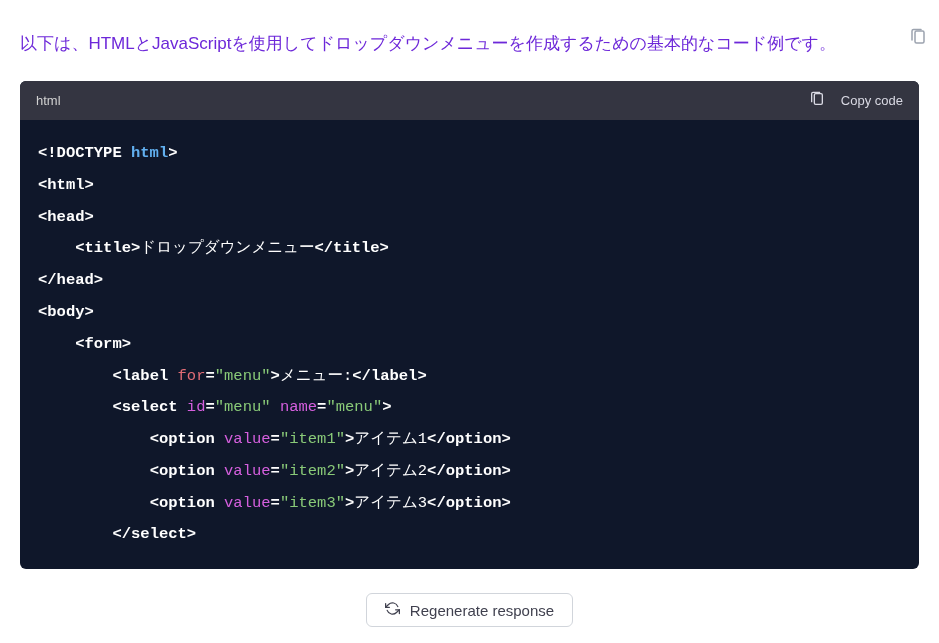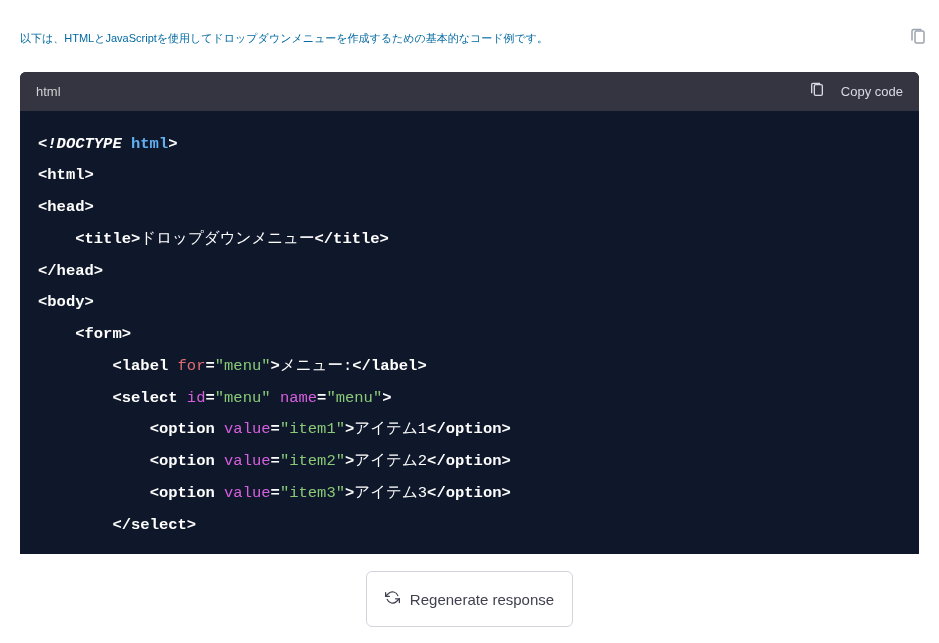--- a/index.html
+++ b/index.html
@@ -8,22 +8,22 @@
       background: #ffffff;
       width: 939px;
       height: 643px;
       overflow: hidden;
       position: relative;
     }
     .content-area {
       padding: 0 20px;
     }
     .intro-text {
-      font-size: 11px;
-      color: #0369a1;
+      font-size: 17px;
+      color: #6d28d9;
       padding: 30px 0 24px 0;
       line-height: 1.6;
     }
     .copy-side-icon {
       position: absolute;
       top: 28px;
       right: 12px;
       width: 18px;
       height: 18px;
       color: #9ca3af;
@@ -62,21 +62,21 @@
     }
     .code-body {
       padding: 18px 18px;
       font-family: "SFMono-Regular", Consolas, "Liberation Mono", Menlo, monospace;
       font-size: 15.5px;
       line-height: 2.05;
       color: #ffffff;
       white-space: pre;
       overflow-x: auto;
     }
-    .tok-doctype { color: #ffffff; font-weight: bold; font-style: italic; }
+    .tok-doctype { color: #ffffff; font-weight: bold; }
     .tok-doctype-name { color: #61afef; font-weight: bold; }
     .tok-tag { color: #ffffff; font-weight: bold; }
     .tok-attr { color: #d55fde; }
     .tok-for { color: #e06c75; }
     .tok-string { color: #89ca78; }
     .tok-text { color: #ffffff; }
     .regen-bar {
       position: absolute;
       bottom: 0;
       left: 0;
@@ -88,21 +88,21 @@
       align-items: center;
       border-top: 1px solid rgba(0,0,0,0);
     }
     .regen-btn {
       display: flex;
       align-items: center;
       gap: 10px;
       background: #ffffff;
       border: 1px solid #d1d5db;
       border-radius: 6px;
-      padding: 18px 18px;
+      padding: 7px 18px;
       font-size: 15px;
       color: #40414f;
       cursor: pointer;
     }
     .regen-btn svg {
       width: 15px;
       height: 15px;
     }
   </style>
 </head>

